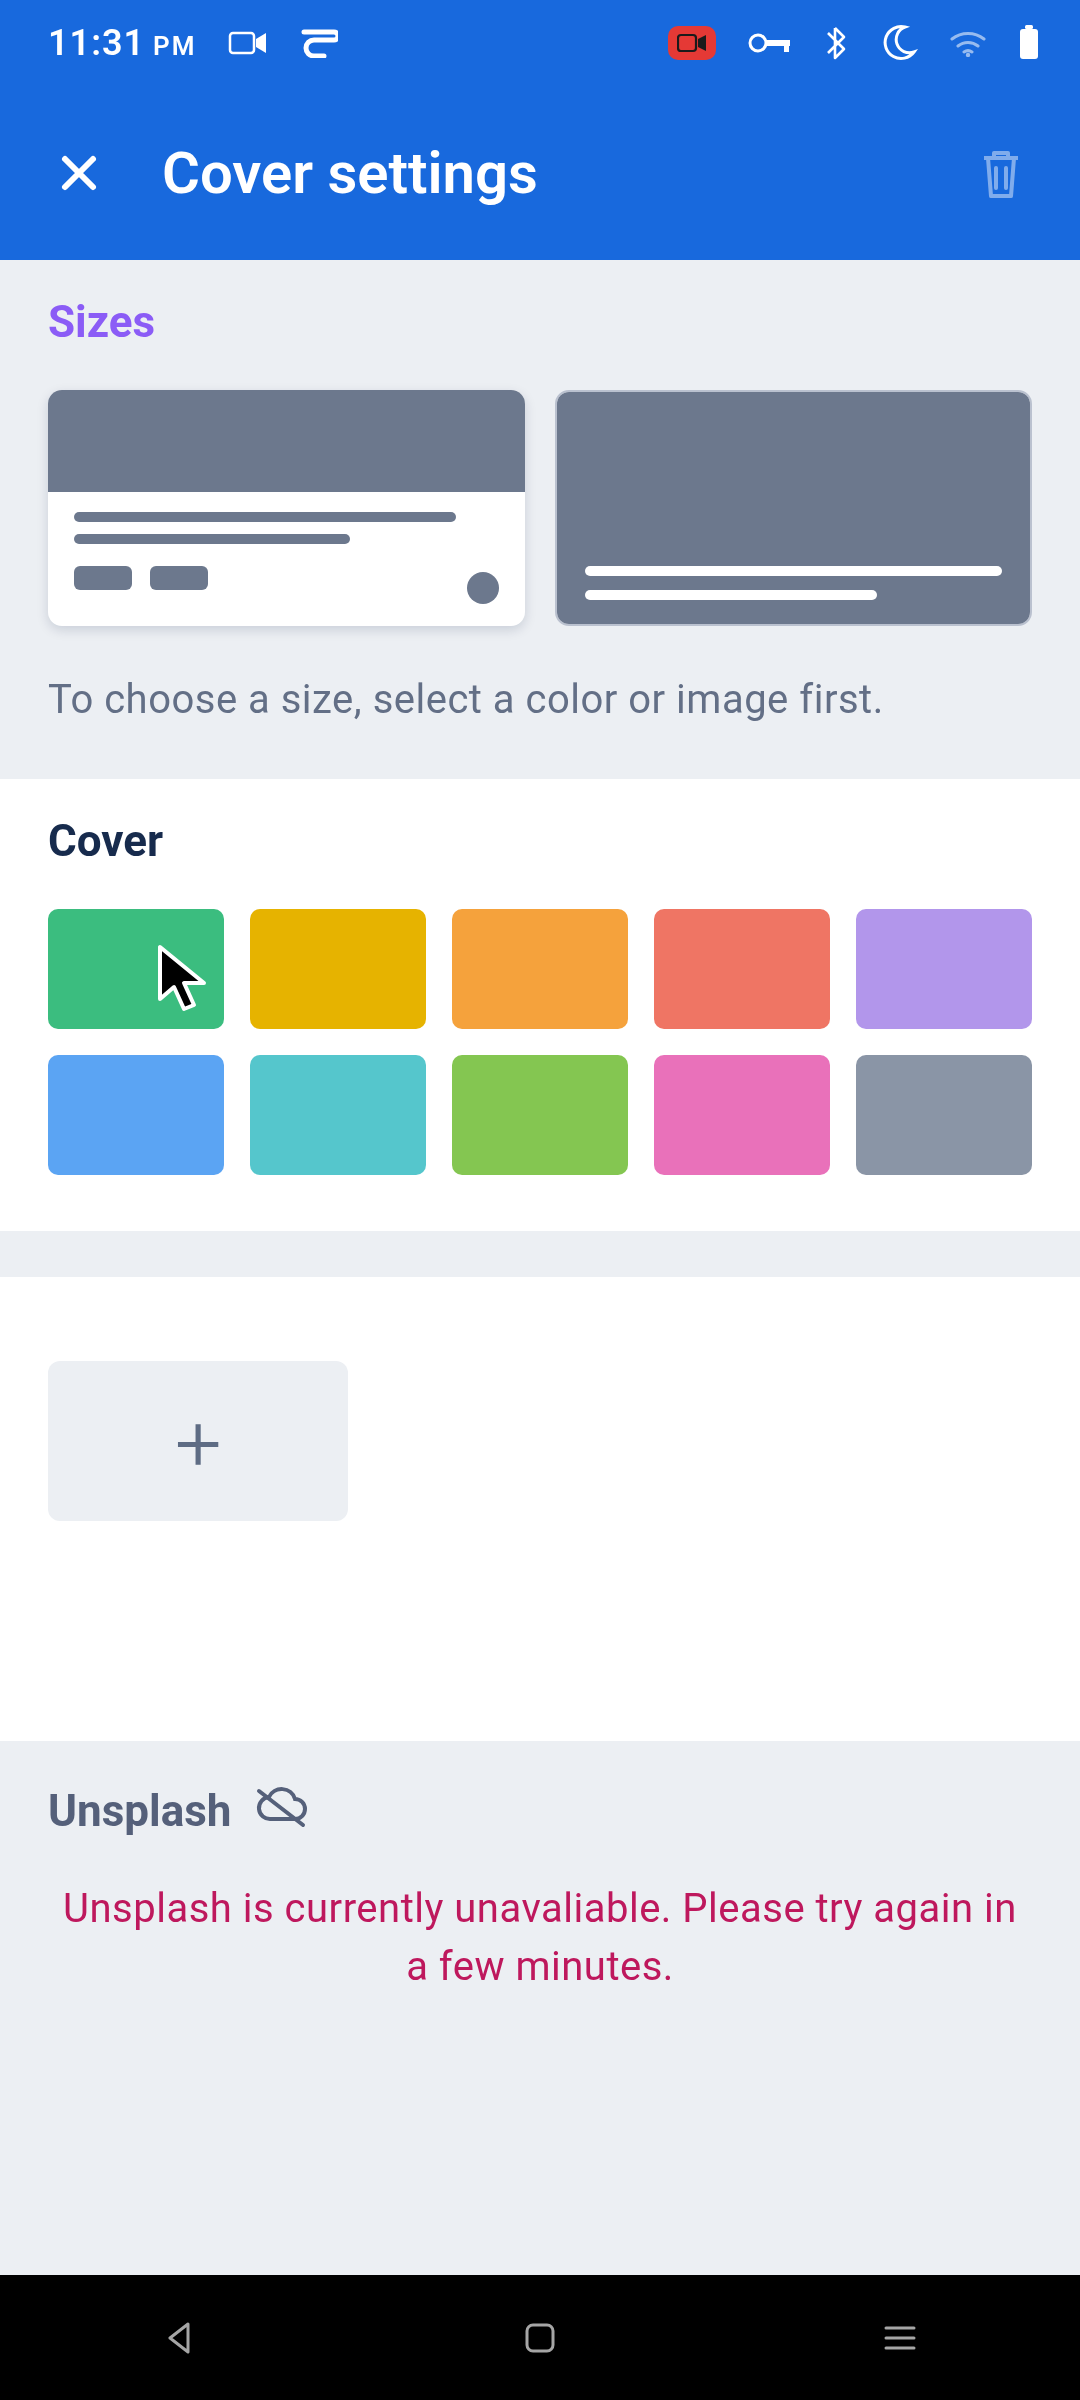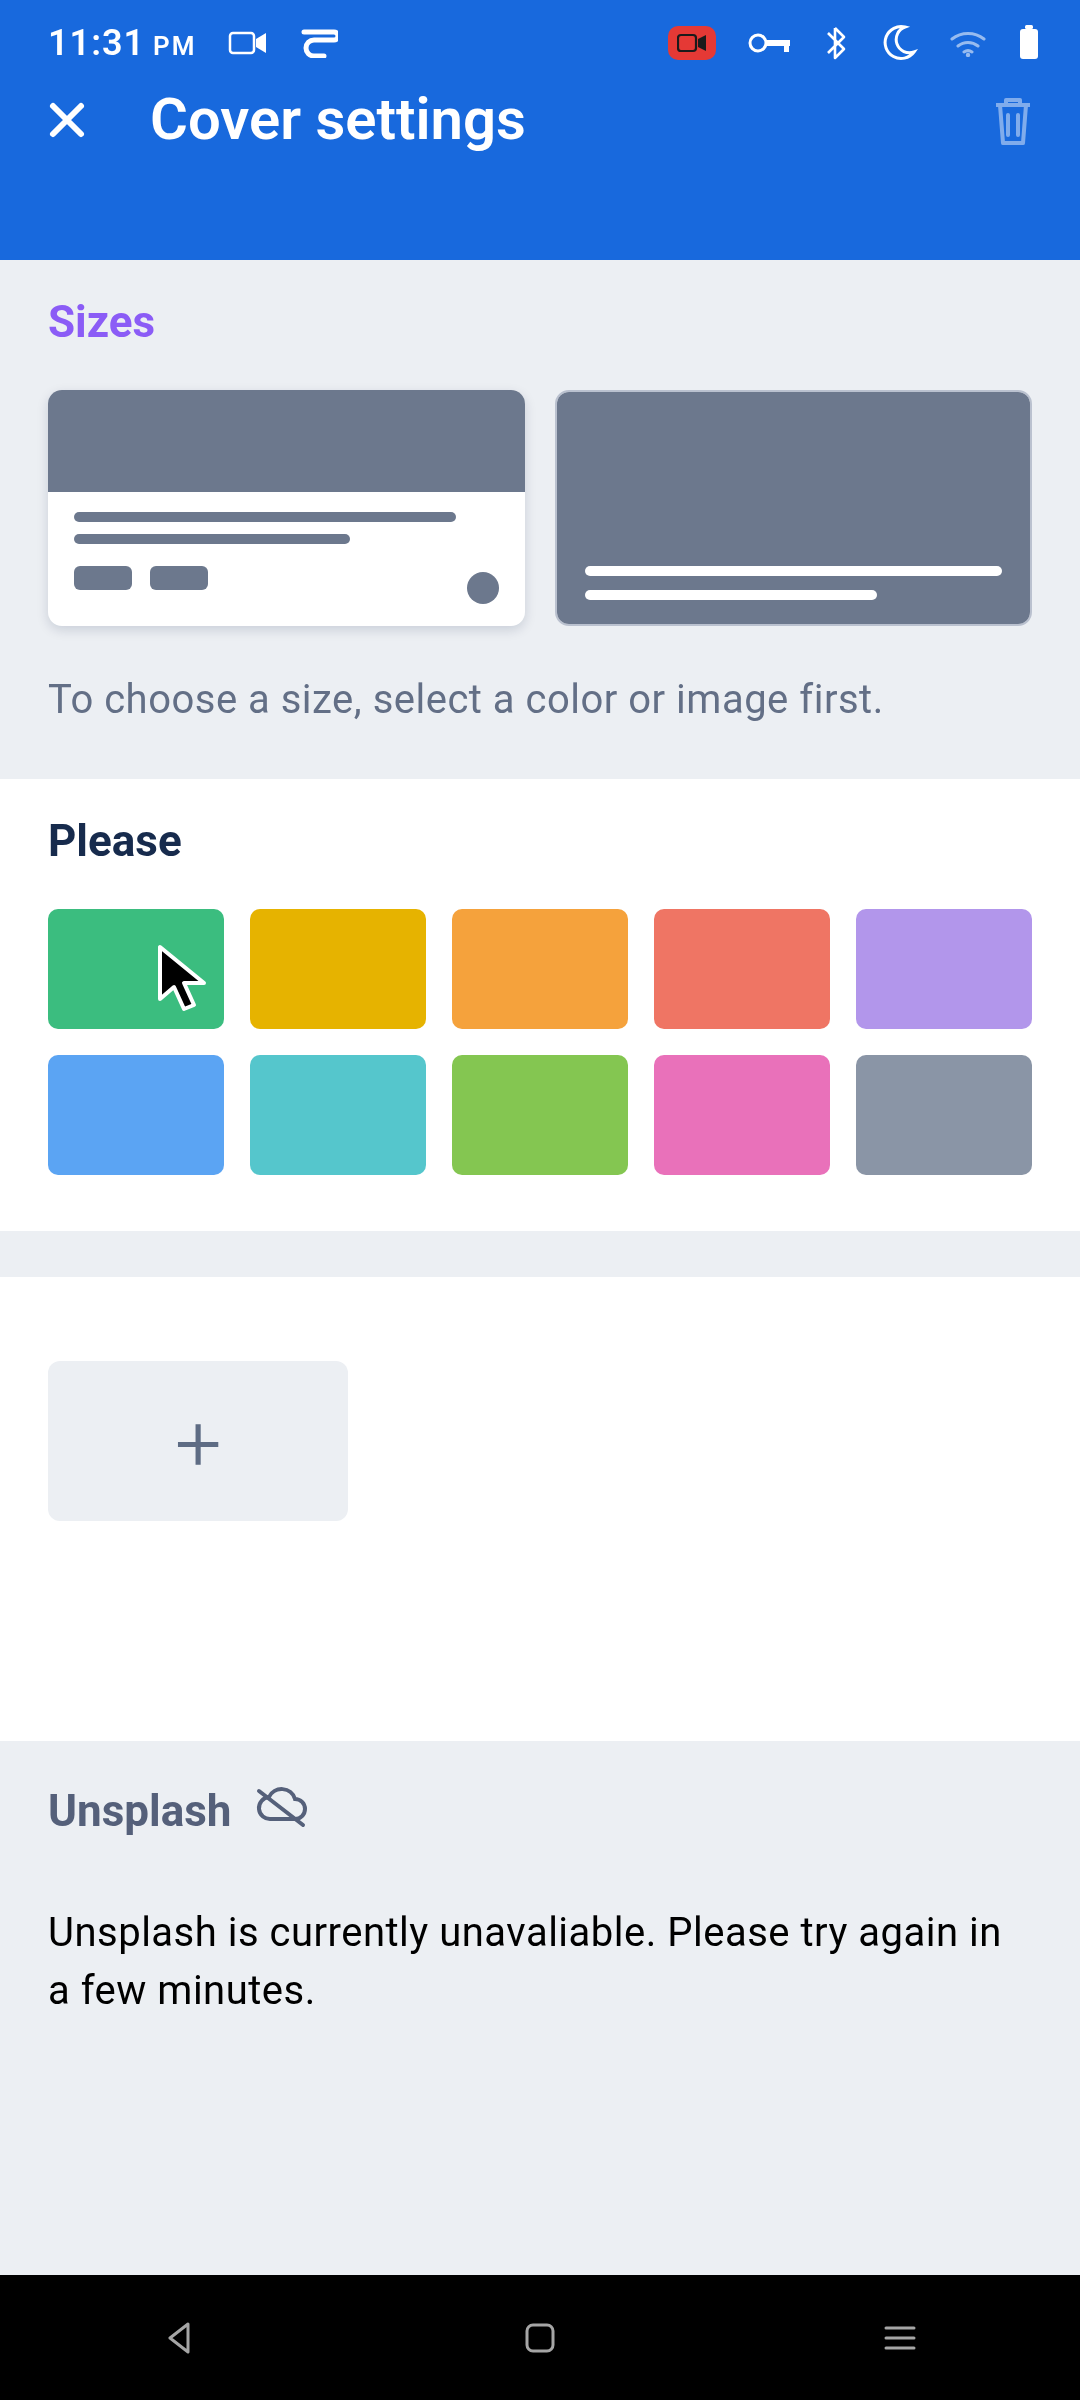--- a/index.html
+++ b/index.html
@@ -16,21 +16,21 @@
   .status-ic { display:inline-flex; align-items:center; }
   .pill-rec {
     width:48px; height:34px; border-radius:10px; background:#e53935;
     display:flex; align-items:center; justify-content:center;
   }
   .pill-rec svg { display:block; }
 
   
   .topbar {
     width:100%; height:175px; background:#1869dd;
-    display:flex; padding:0 32px; gap:48px;
+    display:flex; align-items:center; padding:0 44px; gap:48px;
   }
   .topbar .close-btn {
     width:70px; height:70px; display:flex; align-items:center; justify-content:center;
   }
   .topbar .title { color:#fff; font-size:58px; font-weight:600; flex:1; }
   .topbar .trash-btn { width:70px; height:70px; display:flex; align-items:center; justify-content:center; opacity:.45; }
 
   
   .section { background:#eceff3; padding:36px 48px 52px 48px; }
   .section.light { background:#fff; }
@@ -75,21 +75,21 @@
   
   .attach-tile {
     margin-top:48px; width:300px; height:160px; border-radius:12px;
     background:#eceff3; display:flex; align-items:center; justify-content:center;
   }
   .plus { font-size:78px; color:#5e6c84; font-weight:300; line-height:1; }
 
   
   .unsplash-sec { background:#eceff3; padding:44px 48px 30px 48px; }
   .unsplash-head { display:flex; align-items:flex-start; gap:22px; color:#55607a; font-size:44px; font-weight:700; }
-  .unsplash-msg { font-size:40px; color:#000000; margin-top:64px; letter-spacing:.5px; line-height:1.45; }
+  .unsplash-msg { font-size:40px; color:#be185d; margin-top:40px; letter-spacing:.5px; line-height:1.45;text-align:center; }
 
   .spacer-sm { height:46px; background:#eceff3; }
 
   
   .navbar {
     position:absolute; left:0; right:0; bottom:0; height:125px; background:#000;
     display:flex; align-items:center; justify-content:space-around;
   }
   .nav-btn { width:60px; height:60px; display:flex; align-items:center; justify-content:center; opacity:.8;}
 </style>
@@ -189,21 +189,21 @@
           <div class="full-line w1"></div>
           <div class="full-line w2"></div>
         </div>
       </div>
     </div>
   </div>
   <div class="hint">To choose a size, select a color or image first.</div>
 </div>
 
 <div class="section light" style="padding-bottom:56px;">
-  <div class="section-title">Please</div>
+  <div class="section-title">Cover</div>
   <div class="colors-grid">
     <div class="swatch" style="background:#3bbd7f">
       <svg class="cursor" width="56" height="72" viewBox="0 0 28 36">
         <path d="M3 2 L3 28 L10 22 L15 33 L20 31 L15 20 L25 20 Z" fill="#000" stroke="#fff" stroke-width="2" stroke-linejoin="round"></path>
       </svg>
     </div>
     <div class="swatch" style="background:#e6b300"></div>
     <div class="swatch" style="background:#f5a23c"></div>
     <div class="swatch" style="background:#ef7564"></div>
     <div class="swatch" style="background:#b296eb"></div>

